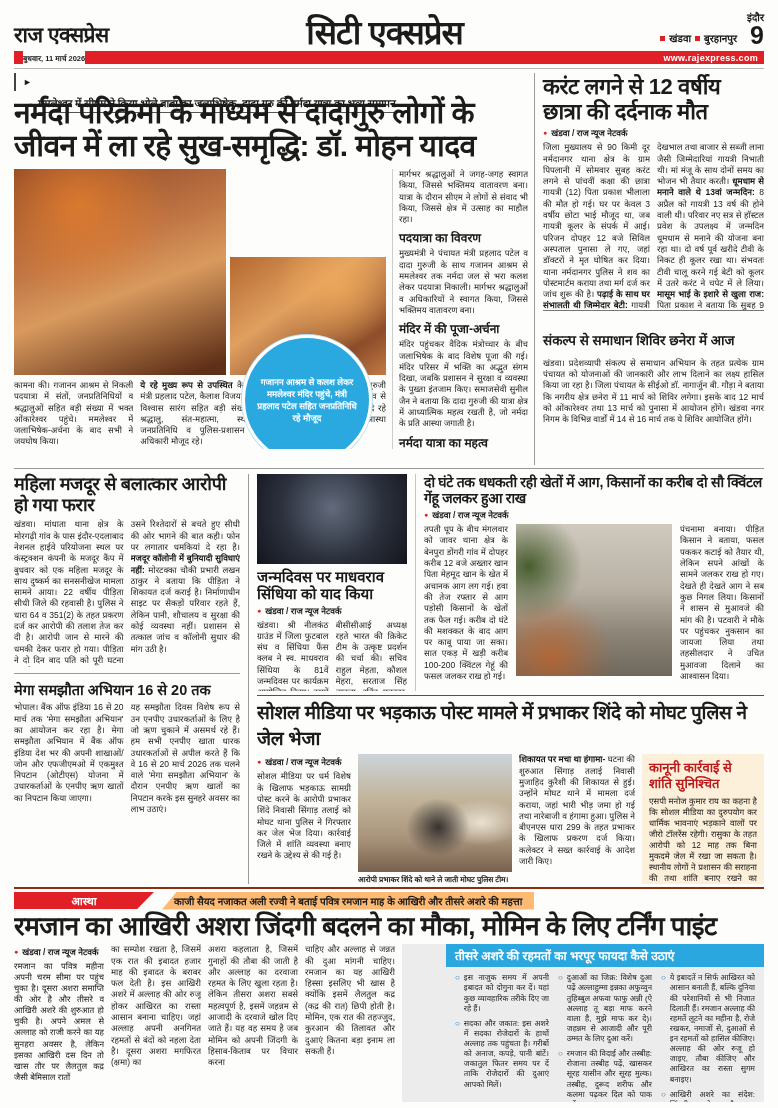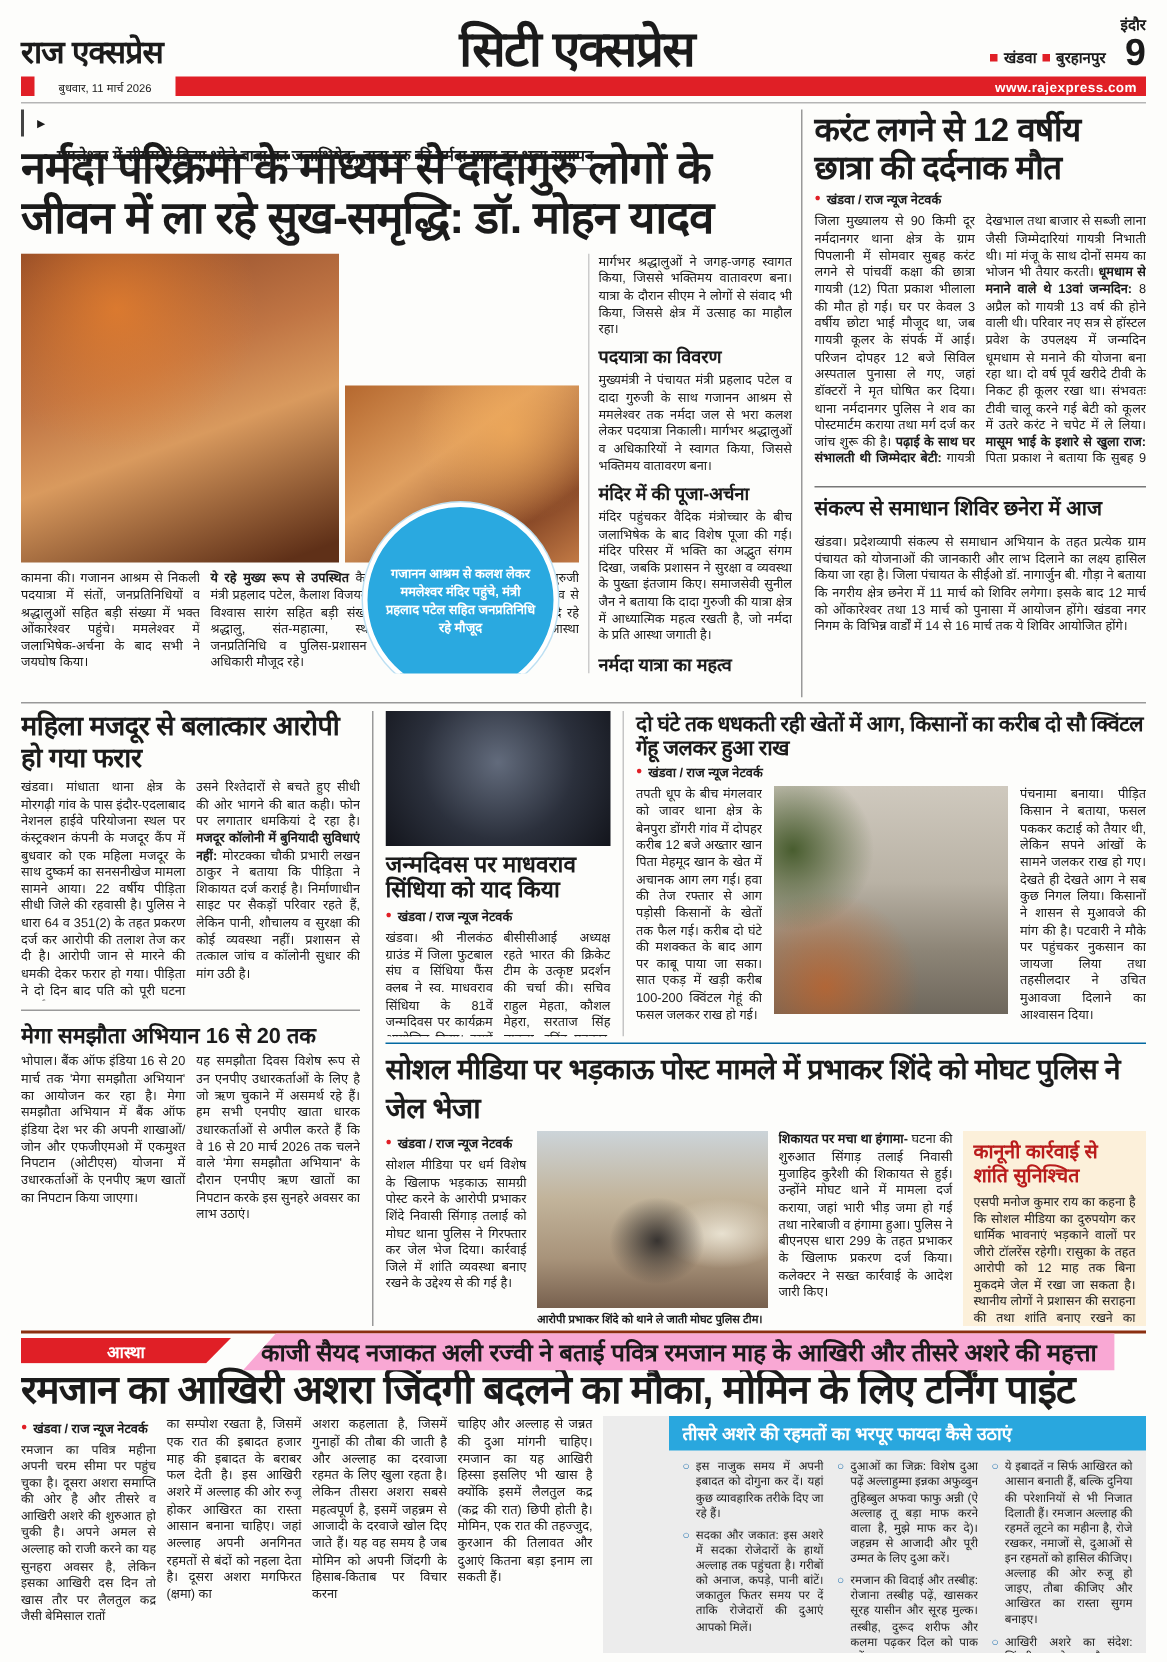--- a/index.html
+++ b/index.html
@@ -10,21 +10,21 @@
   .brand{font-size:21px;font-weight:800;letter-spacing:-0.5px;}
   .mh-title{font-size:33px;font-weight:800;letter-spacing:-1px;line-height:0.9;}
   .mh-right{display:flex;align-items:flex-end;gap:10px;}
   .subcities{font-size:10px;font-weight:700;display:flex;align-items:center;gap:4px;padding-bottom:3px;text-align:center;}
   .sq{width:5px;height:5px;background:#e01f26;display:inline-block;}
   .citypage{text-align:right;line-height:1;}
   .city{font-size:10px;font-weight:700;}
   .pagenum{font-size:25px;font-weight:800;}
   .redbar{display:flex;align-items:center;height:13px;margin:3px 14px 0;}
   .redbar .stub{width:9px;height:13px;background:#e01f26;}
-  .redbar .date{font-size:7.5px;font-weight:400;padding:0 16px;white-space:nowrap;}
+  .redbar .date{font-size:7.5px;font-weight:700;padding:0 0;white-space:nowrap;}
   .redbar .fill{flex:1;background:#e01f26;height:13px;display:flex;align-items:center;justify-content:flex-end;padding-right:6px;}
   .website{color:#fff;font-size:9px;font-weight:700;letter-spacing:0.3px;}
   
   .byline{display:flex;align-items:center;gap:4px;font-size:8.5px;font-weight:700;margin:2px 0 4px;}
   .bdot{color:#e01f26;font-size:7px;line-height:1;}
   .jtext{font-size:8.5px;line-height:1.33;text-align:justify;overflow:hidden;}
   .inhead{font-weight:700;}
   .photo{overflow:hidden;position:relative;flex-shrink:0;}
   
   .band-a{display:flex;margin:4px 14px 0;border-top:1px solid #b5b5b5;padding-top:4px;height:392px;overflow:hidden;}
@@ -49,21 +49,21 @@
     padding:12px;box-sizing:border-box;line-height:1.4;box-shadow:0 0 0 1px #bcdff2;}
   .lead-foot{display:flex;gap:7px;margin-top:5px;height:66px;overflow:hidden;}
   .lf{flex:1;}
   .lead-tall{flex:1;border-left:1px solid #ccc;padding-left:6px;}
   .lead-tall .sh{font-size:12px;font-weight:800;margin:4px 0 2px;}
   
   .electro{flex:1;border-left:1px solid #999;padding-left:8px;overflow:hidden;}
   .electro h2{font-size:22px;font-weight:800;line-height:1.12;margin:2px 0 3px;letter-spacing:-0.4px;}
   .electro-cols{display:flex;gap:7px;height:168px;overflow:hidden;}
   .ecol{flex:1;}
-  .camp{border-top:1px solid #777;margin-top:14px;padding-top:4px;}
+  .camp{border-top:1px solid #777;margin-top:0;padding-top:20px;}
   .camp h3{font-size:13.5px;font-weight:800;margin:0 0 3px;}
   .camp .jtext{height:72px;}
   
   .band-b{display:flex;margin:3px 14px 0;border-top:1px solid #999;padding-top:5px;height:410px;gap:8px;overflow:hidden;}
   .bleft{width:226px;flex-shrink:0;}
   .bleft h2{font-size:18px;font-weight:800;line-height:1.15;margin:0 0 4px;letter-spacing:-0.3px;}
   .two-col{display:flex;gap:7px;overflow:hidden;}
   .tcol{flex:1;}
   .rape-cols{height:148px;}
   .mega-h{font-size:14.5px;font-weight:800;margin:6px 0 3px;border-top:1px solid #999;padding-top:5px;}
@@ -95,21 +95,21 @@
   .caption{font-size:7.5px;font-weight:700;margin-top:2px;}
   .scolB{width:116px;flex-shrink:0;}
   .lawbox{flex:1;background:#fcf0da;padding:6px 7px;box-sizing:border-box;overflow:hidden;}
   .lawbox h4{color:#b91c1c;font-size:13px;font-weight:800;margin:0 0 4px;line-height:1.2;}
   .lawbox .jtext{font-size:8.3px;}
   
   .faith{margin:3px 14px 0;border-top:2px solid #8b2f10;padding-top:3px;overflow:hidden;}
   .fband{display:flex;align-items:center;gap:16px;height:17px;}
   .flabel{background:#e01f26;color:#fff;font-weight:800;font-size:11px;padding:1px 0;width:140px;text-align:center;
           clip-path:polygon(0 0,100% 0,88% 100%,0 100%);}
-  .fstrip{background:#f9a8d4;font-size:16px;font-weight:700;padding:2px 12px;margin-left:-8px;
+  .fstrip{background:#fdba74;font-size:10px;font-weight:700;padding:2px 12px;margin-left:-8px;
           clip-path:polygon(4% 0,100% 0,100% 100%,0 100%);}
   .faith h1{font-size:26px;font-weight:800;margin:4px 0 4px;letter-spacing:-0.5px;line-height:1.05;}
   .faith-row{display:flex;gap:7px;height:158px;overflow:hidden;}
   .fc{width:90px;flex-shrink:0;}
   .fc .jtext{font-size:8.3px;}
   .fbox{flex:1;background:#ececec;overflow:hidden;padding-left:44px;}
   .fbox-head{background:#29a7de;color:#fff;font-weight:800;font-size:12px;padding:3px 9px;}
   .fbox-cols{display:flex;gap:9px;padding:6px 9px;}
   .fbcol{flex:1;}
   .bullet{display:flex;gap:4px;margin-bottom:5px;}

